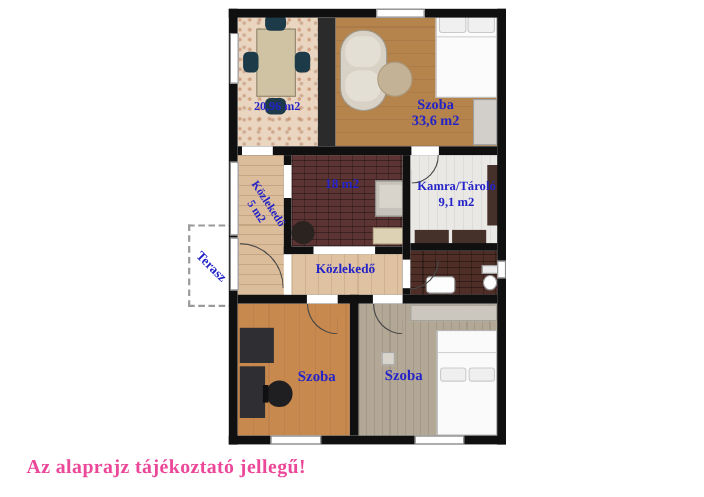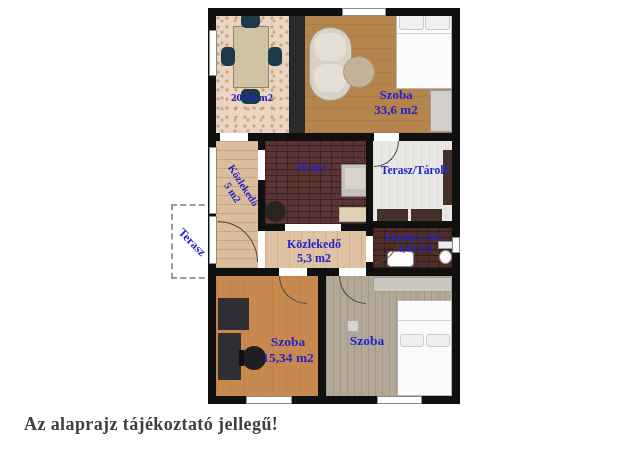--- a/index.html
+++ b/index.html
@@ -32,21 +32,21 @@
   .floor-pantry{background-color:#eae8e4;
     background-image:repeating-linear-gradient(90deg, rgba(0,0,0,.05) 0 1px, transparent 1px 8px);}
   .floor-bath{background-color:#4f2e27;
     background-image:repeating-linear-gradient(0deg, rgba(0,0,0,.35) 0 1px, transparent 1px 6px),
                      repeating-linear-gradient(90deg, rgba(0,0,0,.25) 0 1px, transparent 1px 11px);}
   .floor-bedleft{background-color:#c8894e;
     background-image:repeating-linear-gradient(90deg, rgba(0,0,0,.05) 0 1px, transparent 1px 14px);}
   .floor-bedright{background-color:#b3a896;
     background-image:repeating-linear-gradient(90deg, rgba(0,0,0,.09) 0 1px, transparent 1px 7px);}
 
-  .caption{position:absolute;z-index:5;color:#404040;font-weight:bold;font-size:18px;letter-spacing:.4px;}
+  .caption{position:absolute;z-index:5;color:#ec4899;font-weight:bold;font-size:18px;letter-spacing:.4px;}
   .terrace{position:absolute;z-index:0;background:#fff;border:2px dashed #9a9a9a;box-sizing:border-box;}
 </style>
 </head>
 <body>
 
 <div class="screen">
 
   <div class="terrace" style="left:171px;top:204px;width:43px;height:75px;"></div>
   <div class="rlabel" style="left:166px;top:235px;width:52px;font-size:12px;transform:rotate(45deg);">Terasz</div>
 
@@ -144,33 +144,28 @@
     <div>33,6 m2</div>
   </div>
   <div class="rlabel" style="left:203px;top:176px;width:70px;font-size:10.5px;line-height:13px;transform:rotate(57deg);">
     <div>Közlekedő</div>
     <div>5 m2</div>
   </div>
   <div class="rlabel" style="left:261px;top:160px;width:100px;font-size:12px;line-height:15px;">
     <div>18 m2</div>
   </div>
   <div class="rlabel" style="left:365px;top:163px;width:100px;font-size:11.5px;line-height:14px;">
-    <div>Terasz/Tároló</div>
+    <div>Kamra/Tároló</div>
+    <div>9,1 m2</div>
   </div>
   <div class="rlabel" style="left:264px;top:237px;width:100px;font-size:12px;line-height:14px;">
     <div>Közlekedő</div>
-    <div>5,3 m2</div>
-  </div>
-  <div class="rlabel" style="left:370px;top:232px;width:90px;font-size:10.5px;line-height:11px;">
-    <div>Fürdősz./WC</div>
-    <div>4,46 m2</div>
   </div>
   <div class="rlabel" style="left:238px;top:334px;width:100px;font-size:13.5px;line-height:16px;">
     <div>Szoba</div>
-    <div>15,34 m2</div>
   </div>
   <div class="rlabel" style="left:317px;top:333px;width:100px;font-size:13.5px;line-height:16px;">
     <div>Szoba</div>
   </div>
 
   <div class="caption" style="left:24px;top:414px;">Az alaprajz tájékoztató jellegű!</div>
 
 </div>
 
 </body></html>

